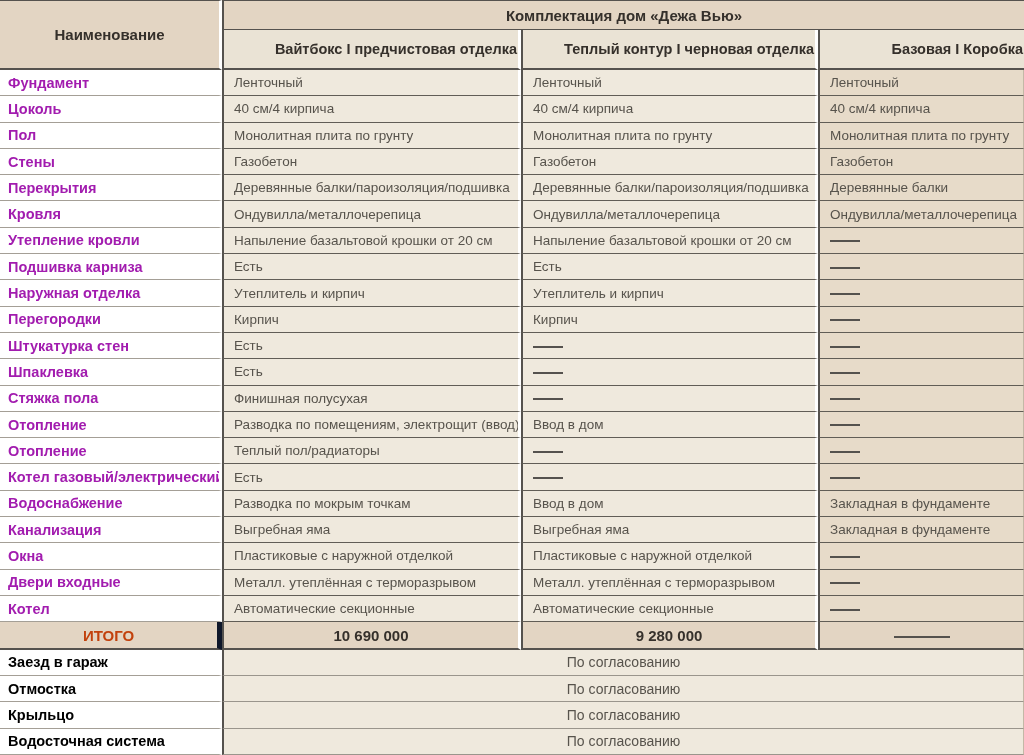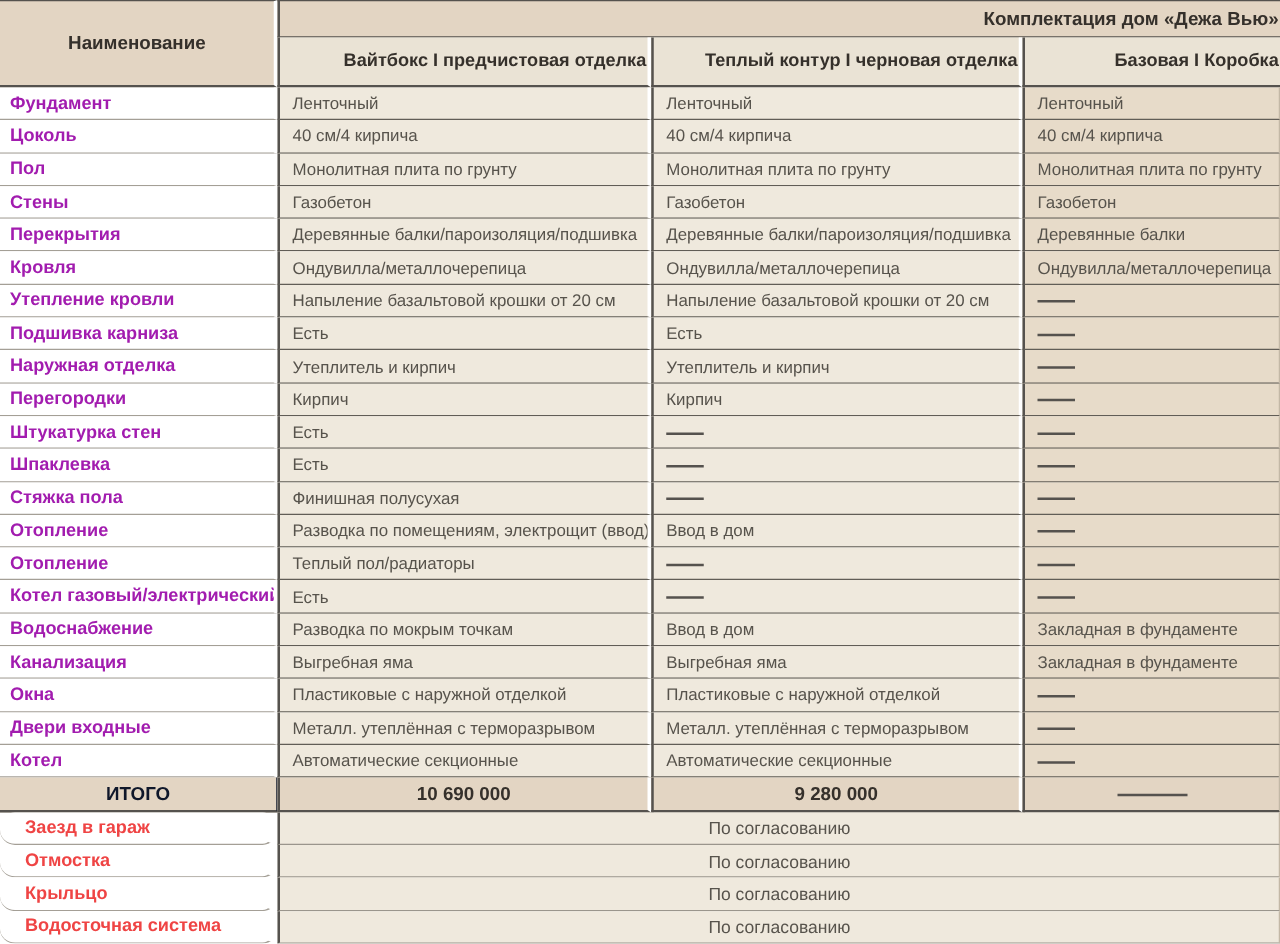--- a/index.html
+++ b/index.html
@@ -15,21 +15,21 @@
 
   
   .name-hdr{
     background:#e3d5c3;color:#35302b;font-weight:bold;font-size:15px;
     text-align:center;vertical-align:middle;
     border-top:1px solid #55524e;border-right:3px solid #ffffff;
     border-bottom:2px solid #55524e;
   }
   .banner{
     background:#e3d5c3;color:#35302b;font-weight:bold;font-size:15px;
-    text-align:right;vertical-align:middle;height:30px;
+    text-align:center;vertical-align:middle;height:30px;
     border-top:1px solid #55524e;border-left:2px solid #55524e;
     border-bottom:1px solid #55524e;
   }
   .sub{
     background:#eae3d5;color:#35302b;font-weight:bold;font-size:14.5px;
     text-align:right;vertical-align:middle;height:40px;
     border-left:2px solid #55524e;border-bottom:2px solid #55524e;
   }
   .sub.c2,.sub.c3{border-right:3px solid #ffffff;}
 
@@ -51,37 +51,37 @@
   .dash-line{
     display:inline-block;width:30px;height:2px;background:#55524e;
     vertical-align:middle;
   }
   .dash-line.long{width:56px;}
 
   
   .r-total td{height:27px;vertical-align:middle;background:#e3d5c3;
     border-bottom:2px solid #55524e;}
   .total-lbl{
-    font-weight:bold;font-size:15px;color:#0f172a;text-align:center;
-    border-right:1px solid #0f172a;
+    font-weight:bold;font-size:15px;color:#c2410c;text-align:center;
+    border-right:5px solid #0f172a;
     margin-left:36px;
   }
   .total-val{
     font-weight:bold;font-size:15px;color:#35302b;text-align:center;
     border-left:2px solid #55524e;
   }
   .total-val.c2,.total-val.c3{border-right:3px solid #ffffff;}
   .total-val.c4{border-right:1px solid #c3b8a6;}
 
   
   .r-agree td{height:26px;vertical-align:middle;}
   .agree-lbl{
-    background:#ffffff;color:#ef4444;font-weight:bold;font-size:14.5px;
-    text-align:left;padding:0 4px 0 20px;white-space:nowrap;
-    border-right:3px solid #ffffff;border-bottom:1px solid #a49f96;border-radius:12px;
+    background:#ffffff;color:#000000;font-weight:bold;font-size:14.5px;
+    text-align:left;padding:0 4px 0 8px;white-space:nowrap;
+    border-right:3px solid #ffffff;border-bottom:1px solid #a49f96;
   }
   .agree-val{
     background:#efe9dd;font-size:14px;color:#57534c;text-align:center;
     border-left:2px solid #55524e;border-bottom:1px solid #9a958c;
     border-right:1px solid #c3b8a6;
   }
 </style>
 </head>
 <body>
 

